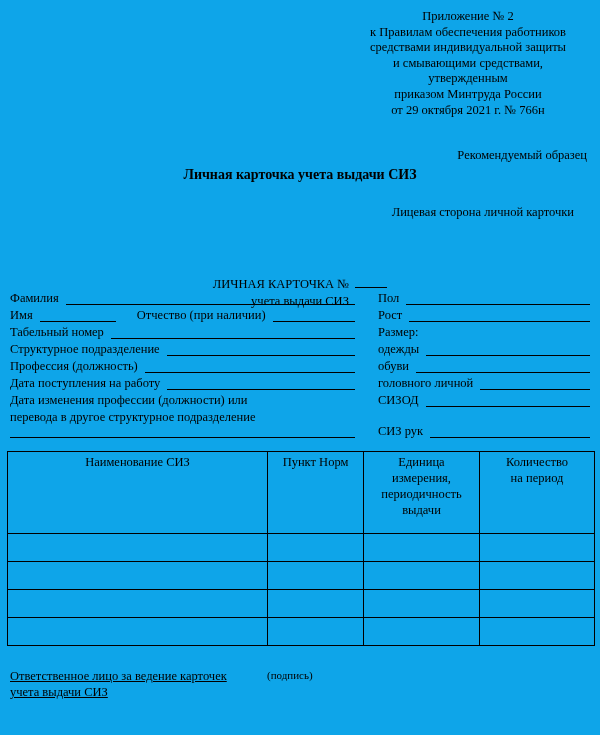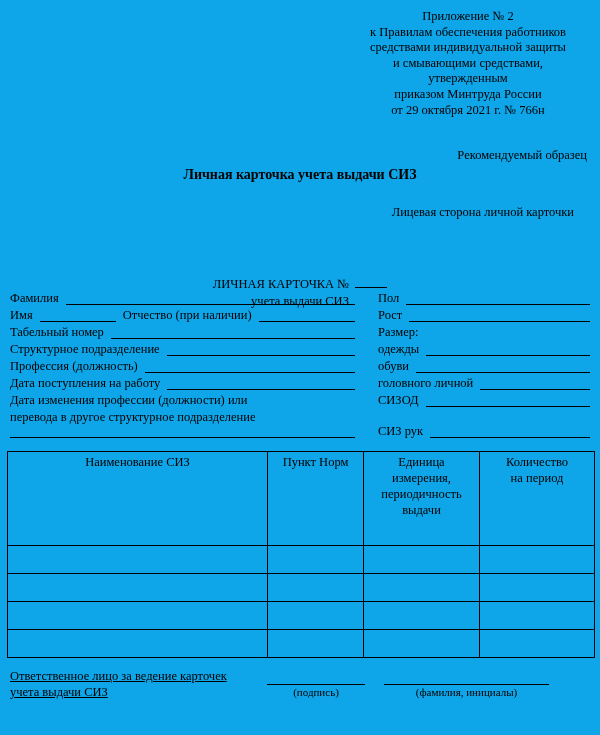--- a/index.html
+++ b/index.html
@@ -40,45 +40,45 @@
     border-bottom:1.2px solid #000; margin-left:6px; vertical-align:baseline;
   }
 
   
   .fields { position:absolute; top:289px; left:10px; width:580px; display:flex; }
   .fcol-left  { width:345px;font-family:Liberation Serif, serif; }
   .fcol-right { width:212px; margin-left:auto; }
   .frow { display:flex; height:17px; align-items:flex-end; }
   .frow.short { height:14px;justify-content:space-between; }
   .flabel { line-height:15px; white-space:nowrap; }
-  .ml { margin-left:7px; }
+  .ml { margin-left:21px; }
   .fill {
     flex:1 1 auto; height:1px;
     border-bottom:1.1px solid #000;
     margin-left:7px; margin-bottom:1px;
   }
   .fill.nogap { margin-left:0; }
   .fill.fixed { flex:0 0 76px; }
 
   
   .siz-table {
     position:absolute; top:451px; left:7px; width:587px;
     border-collapse:collapse; table-layout:fixed; text-align:center;
   }
   .siz-table th, .siz-table td { border:1.5px solid #000; }
   .siz-table thead th {
     height:75px; vertical-align:top; font-weight:normal;
-    padding:2px 6px 16px; line-height:16px; white-space:pre-line;
+    padding:2px 6px 4px; line-height:16px; white-space:pre-line;
   }
   .siz-table tbody td { height:25px; }
 
   
   .footer { position:absolute; top:668px; left:10px; width:580px; display:flex; }
   .footer-label { width:255px; line-height:16px; white-space:pre-line;text-decoration:underline; }
-  .sig { display:flex; flex-direction:column; }
+  .sig { display:flex; flex-direction:row; }
   .sig1 { width:98px; margin-left:2px; }
   .sig2 { width:165px; margin-left:19px; }
   .sig-line { height:16px; border-bottom:1.2px solid #000; }
   .sig-cap { text-align:center; font-size:11px; line-height:15px; }
 </style>
 </head>
 <body>
 
 <div class="page">
 
@@ -223,19 +223,15 @@
       </tbody>
   </table>
 
   <div class="footer">
     <div class="footer-label">Ответственное лицо за ведение карточек
 учета выдачи СИЗ</div>
     <div class="sig sig1">
       <div class="sig-line"></div>
       <div class="sig-cap">(подпись)</div>
     </div>
-    <div class="sig sig2">
-      <div class="sig-line"></div>
-      <div class="sig-cap">(фамилия, инициалы)</div>
-    </div>
   </div>
 
 </div>
 
 </body></html>

